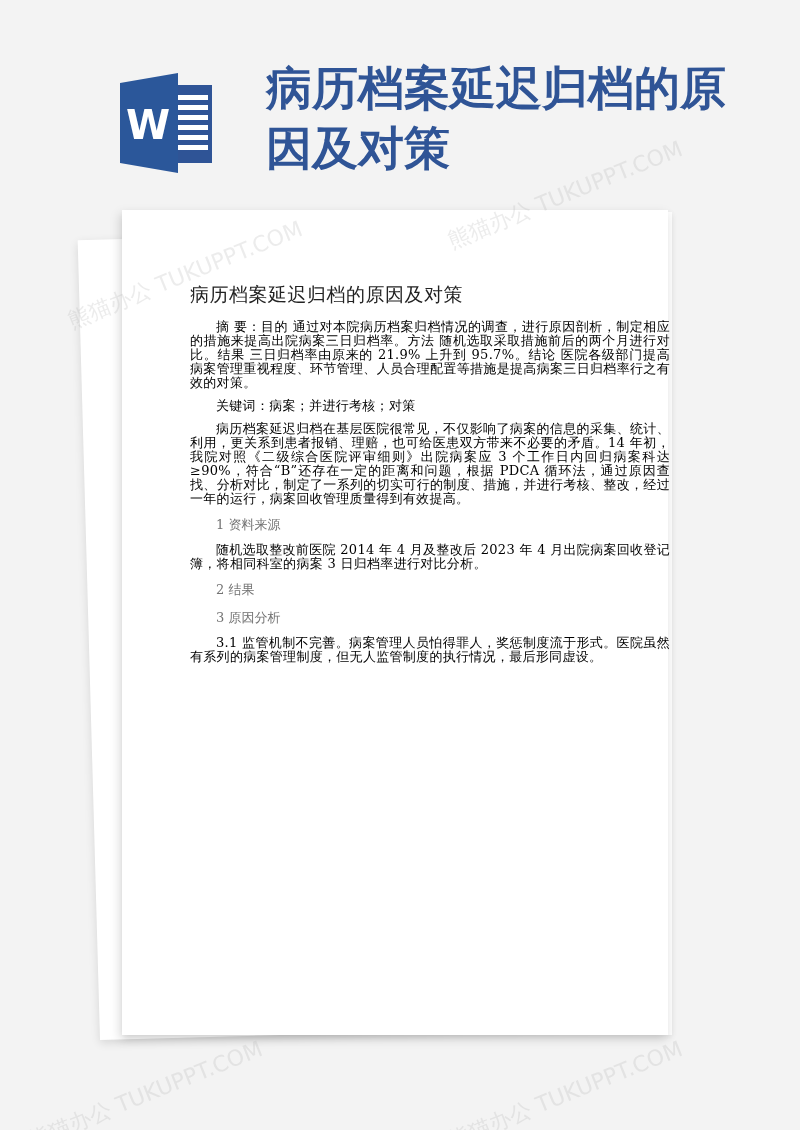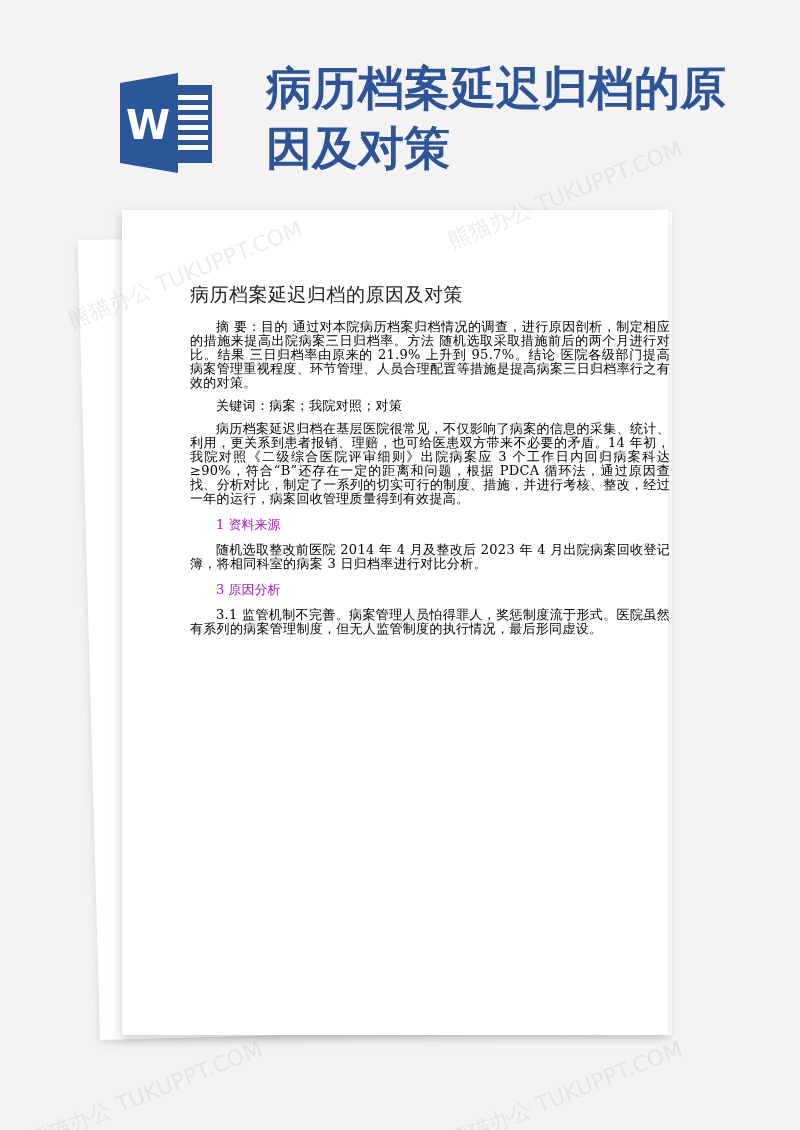--- a/index.html
+++ b/index.html
@@ -33,21 +33,21 @@
       position: absolute; left: 68px; top: 72px;
       font-family: "DejaVu Sans", "Liberation Sans", sans-serif;
       font-size: 19px; color: #222; letter-spacing: 0.5px;
     }
     .content { position: absolute; left: 68px; top: 110px; width: 480px; }
     .para {
       font-size: 13px; line-height: 14px; color: #000000;
       text-indent: 26px; margin: 0 0 9px 0; text-align: justify;
       letter-spacing: 0.3px;
     }
-    .heading { font-size: 13px; line-height: 19px; color: #a21caf; text-indent: 26px; margin: 0 0 9px 0; }
+    .heading { font-size: 13px; line-height: 19px; color: #737373; text-indent: 26px; margin: 0 0 9px 0; }
     .watermark {
       position: absolute; font-family: "DejaVu Sans", sans-serif; font-size: 22px;
       color: rgba(180,180,180,0.25); transform: rotate(-22deg); white-space: nowrap;
       pointer-events: none;
     }
   </style>
 </head>
 <body>
 
 <div class="banner">
@@ -67,24 +67,25 @@
   <div class="big-title">病历档案延迟归档的原因及对策</div>
 </div>
 
 <div class="sheet-back"></div>
 <div class="sheet-mid"></div>
 
 <div class="page">
   <div class="doc-title">病历档案延迟归档的原因及对策</div>
   <div class="content" id="doc-body">
       <p class="para">摘 要：目的 通过对本院病历档案归档情况的调查，进行原因剖析，制定相应的措施来提高出院病案三日归档率。方法 随机选取采取措施前后的两个月进行对比。结果 三日归档率由原来的 21.9% 上升到 95.7%。结论 医院各级部门提高病案管理重视程度、环节管理、人员合理配置等措施是提高病案三日归档率行之有效的对策。</p>
-      <p class="para">关键词：病案；我院对照；对策</p>
+      <p class="para">关键词：病案；并进行考核；对策</p>
       <p class="para">病历档案延迟归档在基层医院很常见，不仅影响了病案的信息的采集、统计、利用，更关系到患者报销、理赔，也可给医患双方带来不必要的矛盾。14 年初，我院对照《二级综合医院评审细则》出院病案应 3 个工作日内回归病案科达≥90%，符合“B”还存在一定的距离和问题，根据 PDCA 循环法，通过原因查找、分析对比，制定了一系列的切实可行的制度、措施，并进行考核、整改，经过一年的运行，病案回收管理质量得到有效提高。</p>
       <p class="heading">1 资料来源</p>
       <p class="para">随机选取整改前医院 2014 年 4 月及整改后 2023 年 4 月出院病案回收登记簿，将相同科室的病案 3 日归档率进行对比分析。</p>
+      <p class="heading">2 结果</p>
       <p class="heading">3 原因分析</p>
       <p class="para">3.1 监管机制不完善。病案管理人员怕得罪人，奖惩制度流于形式。医院虽然有系列的病案管理制度，但无人监管制度的执行情况，最后形同虚设。</p>
     </div>
 </div>
 
 <div class="watermark" style="left:60px;top:260px;">熊猫办公 TUKUPPT.COM</div>
 <div class="watermark" style="left:440px;top:180px;">熊猫办公 TUKUPPT.COM</div>
 <div class="watermark" style="left:20px;top:1080px;">熊猫办公 TUKUPPT.COM</div>
 <div class="watermark" style="left:440px;top:1080px;">熊猫办公 TUKUPPT.COM</div>
 

